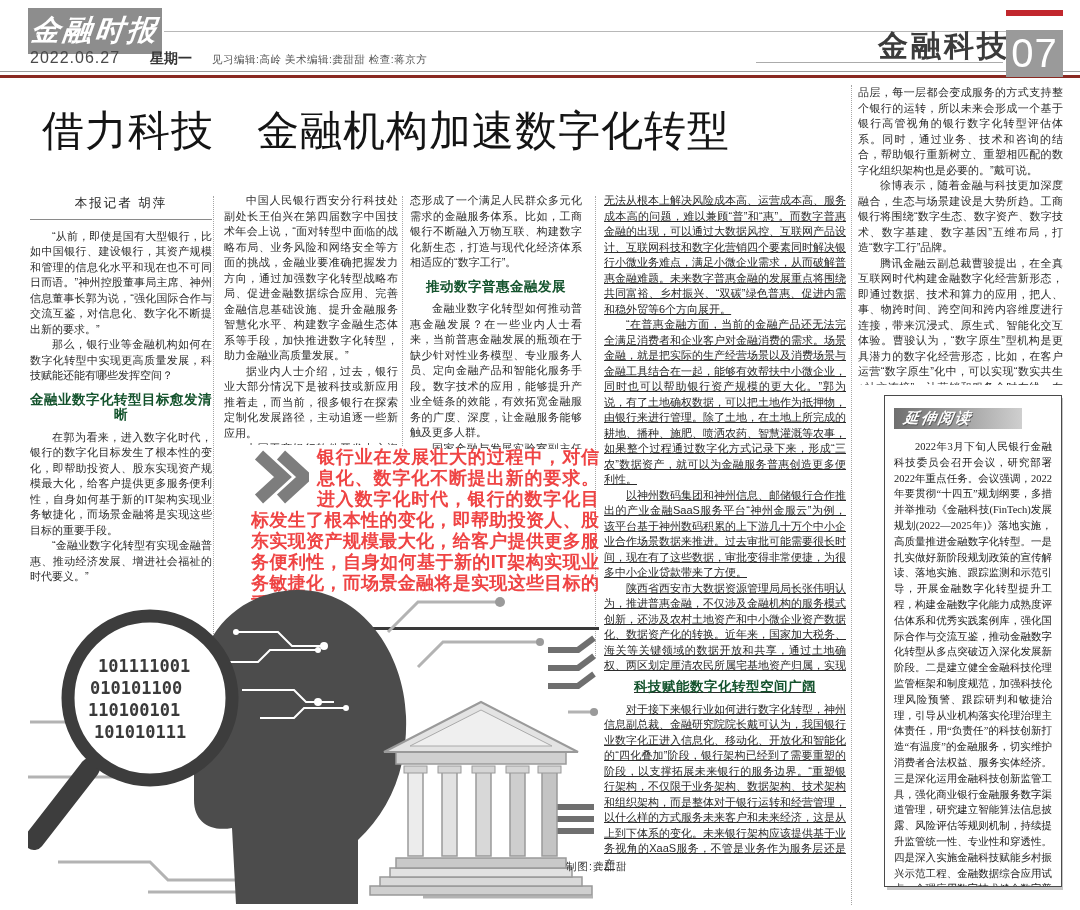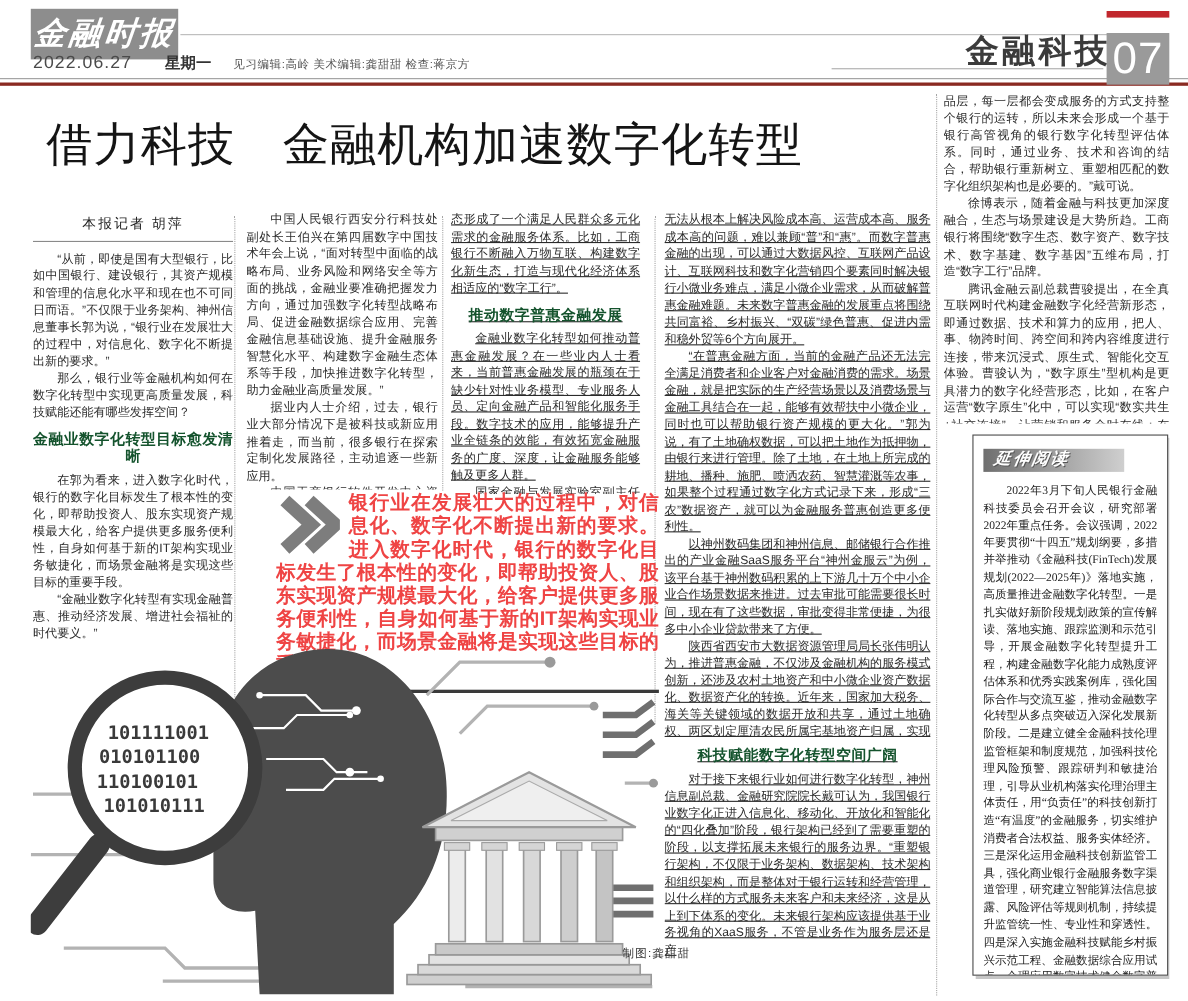--- a/index.html
+++ b/index.html
@@ -26,21 +26,21 @@
   .headline { position:absolute; left:42px; top:103px; width:812px; font-family:"Liberation Serif", serif; font-weight:400; font-size:42px; color:#141414; letter-spacing:1px; white-space:nowrap; }
 
   
   .col { position:absolute; overflow:hidden; font-size:11px; line-height:15.5px; text-align:justify; color:#2b2b2b; }
   .col p { text-indent:2em; }
   .col p.cont { text-indent:0; }
   .byline { text-align:center; text-indent:0 !important; font-size:12.5px; color:#1e1e1e; padding:3px 0 7px; border-bottom:1px solid #8a8a8a; margin-bottom:9px; letter-spacing:2px; }
   .subhead { font-weight:bold; font-size:13.5px; color:#14532d; text-align:center; text-indent:0 !important; margin:8px 0 7px; letter-spacing:.5px; }
   #col1 { left:30px;  top:193px; width:182px; height:452px; }
   #col2 { left:224px; top:193px; width:174px; height:252px; }
-  #col3 { left:410px; top:193px; width:172px; height:256px;text-decoration:underline; }
+  #col3 { left:410px; top:193px; width:172px; height:256px; }
   #col4 { left:604px; top:193px; width:242px; height:712px; display:flex; flex-direction:column;text-decoration:underline; }
   #col4 .clip-top { height:478px; overflow:hidden; }
   #col4 .clip-bot { flex:1; overflow:hidden; }
   #col5 { left:858px; top:85px; width:205px; height:820px; }
   #col5 .clip-text { height:300px; overflow:hidden; }
 
   .vsep { position:absolute; width:0; border-left:1px dotted #a5a5a5; }
   #sep1 { left:213px; top:196px; height:438px; }
   #sep2 { left:402px; top:196px; height:250px; }
   #sep3 { left:595px; top:196px; height:462px; }
@@ -83,21 +83,21 @@
 
   <h1 class="headline">借力科技　金融机构加速数字化转型</h1>
 
   <div class="vsep" id="sep1"></div>
   <div class="vsep" id="sep2"></div>
   <div class="vsep" id="sep3"></div>
   <div class="vsep" id="sep4"></div>
 
   <div class="col" id="col1">
     <p class="byline">本报记者 胡萍</p>
-    <p>“从前，即使是国有大型银行，比如中国银行、建设银行，其资产规模和管理的信息化水平和现在也不可同日而语。”不仅限于业务架构、神州信息董事长郭为说，“银行业在发展壮大的过程中，对信息化、数字化不断提出新的要求。”</p>
+    <p>“从前，即使是国有大型银行，比如中国银行、建设银行，其资产规模和管理的信息化水平和现在也不可同日而语。”神州控股董事局主席、神州信息董事长郭为说，“强化国际合作与交流互鉴，对信息化、数字化不断提出新的要求。”</p>
     <p>那么，银行业等金融机构如何在数字化转型中实现更高质量发展，科技赋能还能有哪些发挥空间？</p>
     <p class="subhead">金融业数字化转型目标愈发清晰</p>
     <p>在郭为看来，进入数字化时代，银行的数字化目标发生了根本性的变化，即帮助投资人、股东实现资产规模最大化，给客户提供更多服务便利性，自身如何基于新的IT架构实现业务敏捷化，而场景金融将是实现这些目标的重要手段。</p>
     <p>“金融业数字化转型有实现金融普惠、推动经济发展、增进社会福祉的时代要义。”</p>
   </div>
 
   <div class="col" id="col2">
     <p>中国人民银行西安分行科技处副处长王伯兴在第四届数字中国技术年会上说，“面对转型中面临的战略布局、业务风险和网络安全等方面的挑战，金融业要准确把握发力方向，通过加强数字化转型战略布局、促进金融数据综合应用、完善金融信息基础设施、提升金融服务智慧化水平、构建数字金融生态体系等手段，加快推进数字化转型，助力金融业高质量发展。”</p>
     <p>据业内人士介绍，过去，银行业大部分情况下是被科技或新应用推着走，而当前，很多银行在探索定制化发展路径，主动追逐一些新应用。</p>
     <p>中国工商银行软件开发中心资深经理徐博表示，在生态环境下，银行不再是一个客户必须要到达的场所，银行的产品和服务成为经济活动交易的基础服务，金融、交易、场景、生</p>

